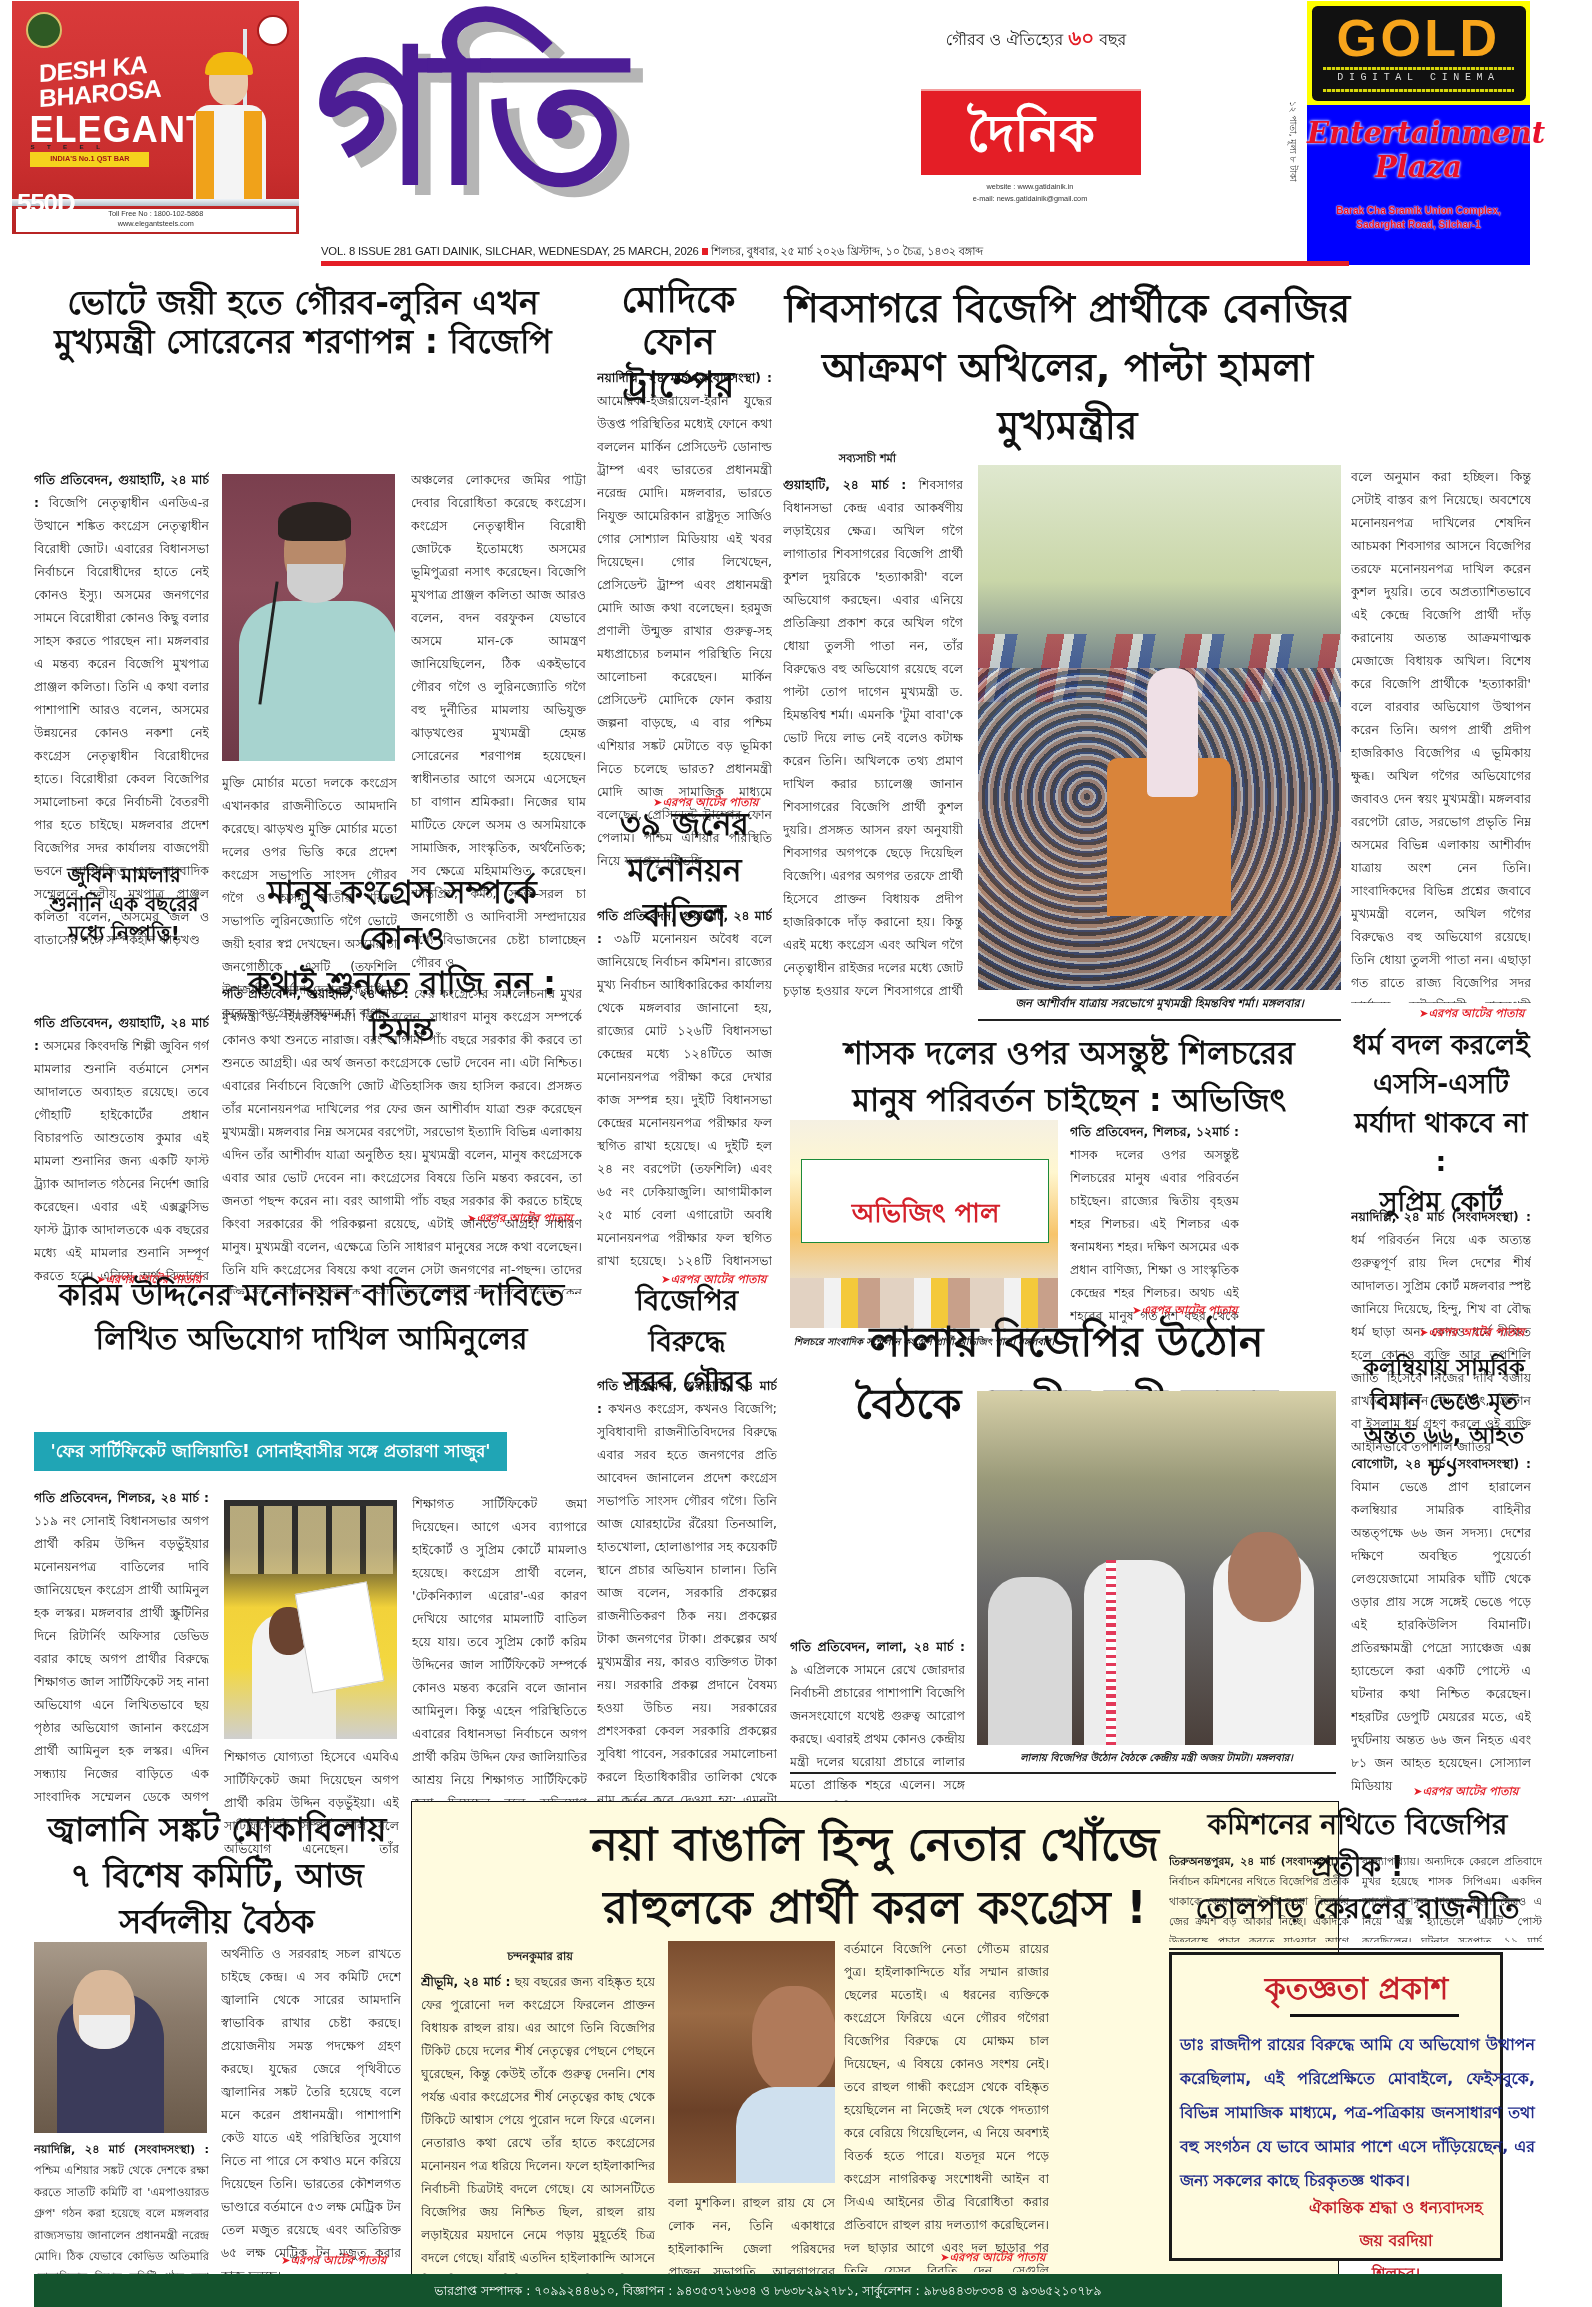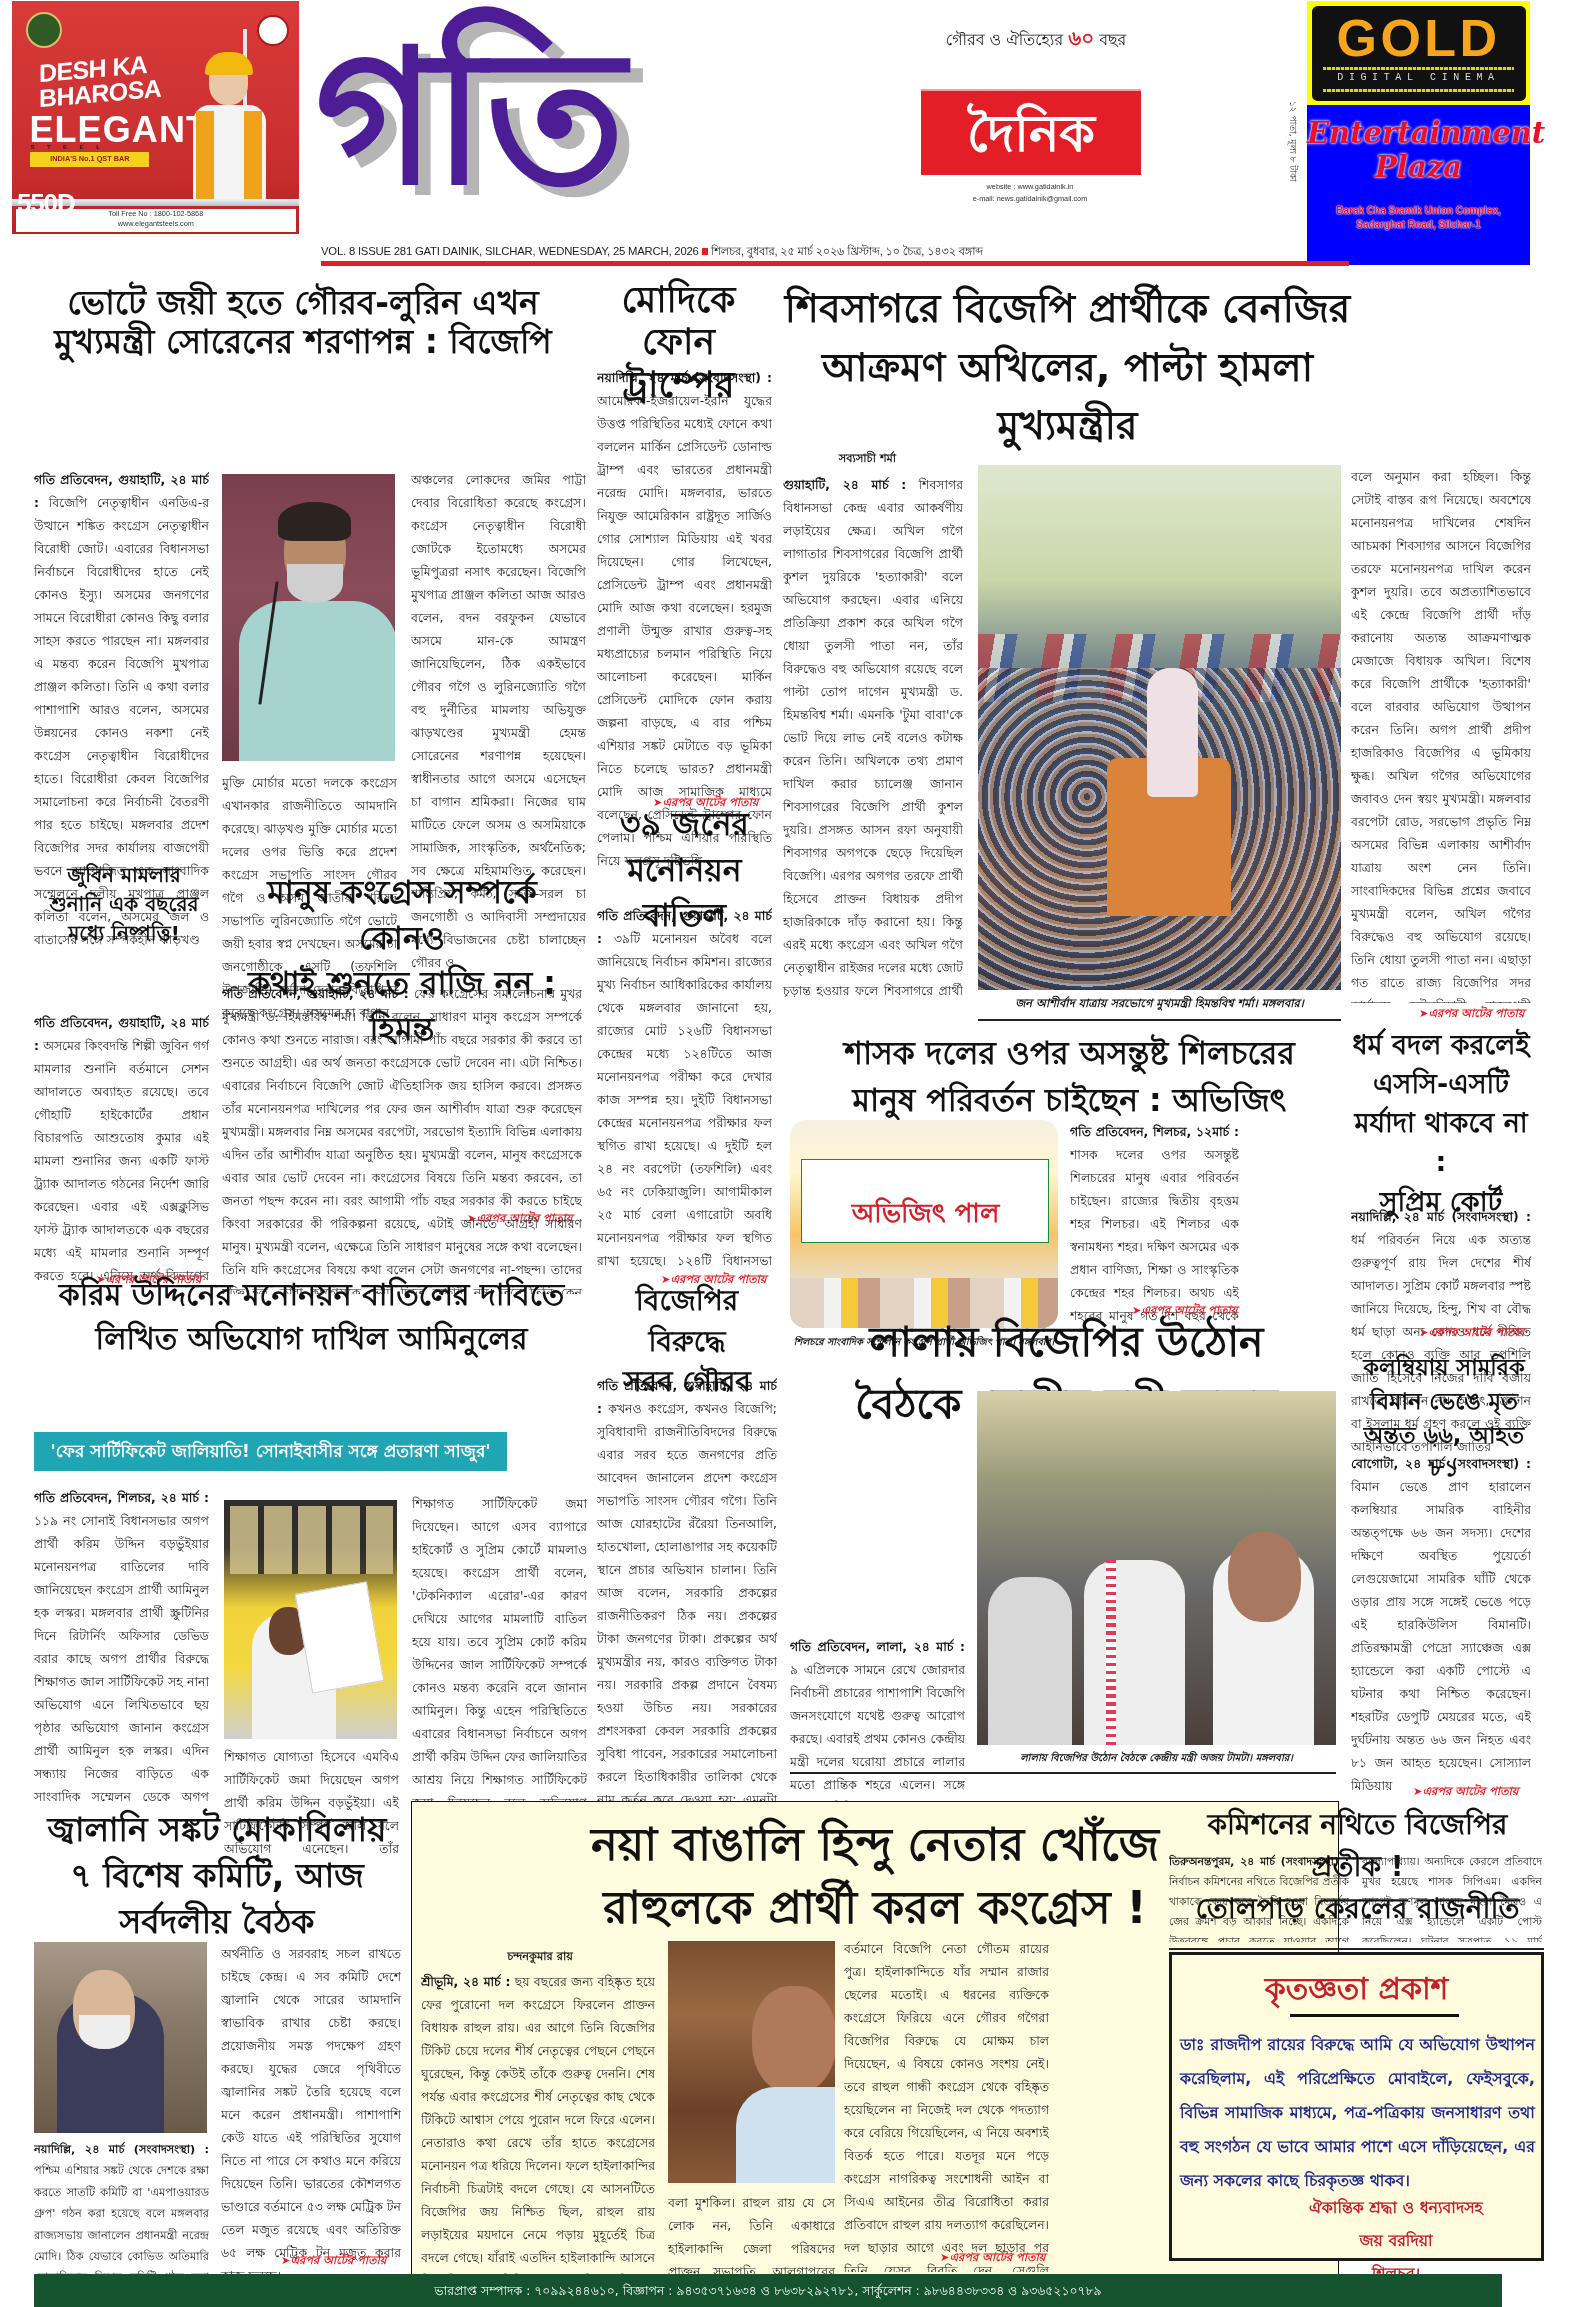--- a/index.html
+++ b/index.html
@@ -98,21 +98,21 @@
   .ph-modi .b { position:absolute; left:45px; top:73px; width:51px; height:34px; border-radius: 0 0 50% 50%; background:#eeeeee; }
 
   .ph-rahul { left: 668px; top: 1941px; width: 167px; height: 342px; background: linear-gradient(180deg,#7a4d2f 0%,#9a6a44 30%,#6b4128 70%,#8a5a38 100%); }
   .ph-rahul .f { position:absolute; left:84px; top:45px; width:84px; height:107px; border-radius:45%; background:#b07a5a; }
   .ph-rahul .s { position:absolute; left:68px; top:146px; width:113px; height:196px; background:#cfe0ee; border-radius:39px 0 0 0; }
 
   
   .feature-box { left: 411px; top: 1801px; width: 928px; height: 475px; background: #fffbdf; border: 1.7px solid #111; }
 
   
-  .thanks-box { left: 1169px; top: 1952px; width: 375px; height: 309px; background: #fffbdf; border: 3.4px solid #1a1a1a; }
+  .thanks-box { left: 1169px; top: 1952px; width: 334px; height: 309px; background: #fffbdf; border: 3.4px solid #1a1a1a; }
   .thanks-title { left: 0; top: 10px; width: 369px; text-align:center; font: bold 30px "DejaVu Sans", sans-serif; color: #c4202a; }
   .thanks-underline { left: 118px; top: 59px; width: 169px; height: 2.8px; background: #111; }
   .thanks-body { left: 7.9px; top: 73px; width: 355px; font: bold 15.8px "DejaVu Sans", sans-serif; color: #1f2a8a; line-height: 34px; text-align: justify; }
   .thanks-sig { left: 0; top: 236px; width: 369px; text-align:center; font: bold 15.8px "DejaVu Sans", sans-serif; color: #c4202a; line-height: 33px; }
   .thanks-sig div { margin-left: 79px; }
 
   .teal-bar { left: 34px; top: 1432px; width: 473px; height: 39px; background: #20a5b5; color: #fff; font: bold 17px "DejaVu Sans", sans-serif; line-height: 39px; text-align:center; }
 
   .footer { left: 34px; top: 2274px; width: 1468px; height: 33px; background: #14532d; color: #fff; font: 12.4px "DejaVu Sans", sans-serif; text-align:center; line-height: 33px; }
 </style>
@@ -262,21 +262,21 @@
 </div>
 <div class="abs txt" style="left:597px; top:904px; width:175px; height:366px;">
   <b>গতি প্রতিবেদন, গুয়াহাটি, ২৪ মার্চ :</b> <span>৩৯টি মনোনয়ন অবৈধ বলে জানিয়েছে নির্বাচন কমিশন। রাজ্যের মুখ্য নির্বাচন আধিকারিকের কার্যালয় থেকে মঙ্গলবার জানানো হয়, রাজ্যের মোট ১২৬টি বিধানসভা কেন্দ্রের মধ্যে ১২৪টিতে আজ মনোনয়নপত্র পরীক্ষা করে দেখার কাজ সম্পন্ন হয়। দুইটি বিধানসভা কেন্দ্রের মনোনয়নপত্র পরীক্ষার ফল স্থগিত রাখা হয়েছে। এ দুইটি হল ২৪ নং বরপেটা (তফশিলি) এবং ৬৫ নং ঢেকিয়াজুলি। আগামীকাল ২৫ মার্চ বেলা এগারোটা অবধি মনোনয়নপত্র পরীক্ষার ফল স্থগিত রাখা হয়েছে। ১২৪টি বিধানসভা কেন্দ্রের ৭৭৬ জন প্রার্থীর মনোনয়ন বৈধ বলে পাওয়া গেছে। মোট ৮১৫ জন প্রার্থী ১৩৮৯টি মনোনয়নপত্র দাখিল করেন। যে ৩৯টি মনোনয়ন বাতিল বলে ঘোষণা করা হয়েছে, এদের নাম জানা যায়নি। বরপেটা আসনের</span>
 </div>
 <div class="abs cont" style="left:661px; top:1271px; font-size:11.3px;">➤এরপর আটের পাতায়</div>
 
 <div class="abs hl" style="left:788px; top:1030px; width:563px; font-size:31.5px; line-height:1.5;">
   <div>শাসক দলের ওপর অসন্তুষ্ট শিলচরের</div>
   <div>মানুষ পরিবর্তন চাইছেন : অভিজিৎ</div>
 </div>
-<div class="abs photo ph-abhijit" style="top:1120px; height:208px;border-radius:16px;">
+<div class="abs photo ph-abhijit" style="top:1120px; height:208px;">
   <div class="banner"></div>
   <div class="bname">অভিজিৎ পাল</div>
   <div class="people"></div>
 </div>
 <div class="abs cap" style="left:790px; top:1335px; width:268px; font-size:9.6px;">শিলচরে সাংবাদিক সম্মেলনে কংগ্রেস প্রার্থী অভিজিৎ পাল। মঙ্গলবার।</div>
 <div class="abs txt" style="left:1070px; top:1120px; width:169px; height:214px;">
   <b>গতি প্রতিবেদন, শিলচর, ১২মার্চ :</b> <span>শাসক দলের ওপর অসন্তুষ্ট শিলচরের মানুষ এবার পরিবর্তন চাইছেন। রাজ্যের দ্বিতীয় বৃহত্তম শহর শিলচর। এই শিলচর এক স্বনামধন্য শহর। দক্ষিণ অসমের এক প্রধান বাণিজ্য, শিক্ষা ও সাংস্কৃতিক কেন্দ্রের শহর শিলচর। অথচ এই শহরের মানুষ গত দশ বছর থেকে নানা সমস্যায় ভুগছেন। গত দশ বছরের মধ্যে পাঁচ বছর দিলীপকুমার পাল ও</span>
 </div>
 <div class="abs cont" style="left:1132px; top:1302px; font-size:11.3px;">➤এরপর আটের পাতায়</div>
 

